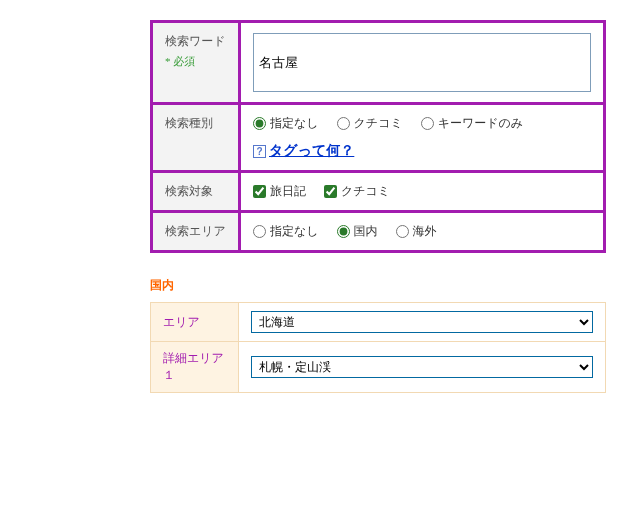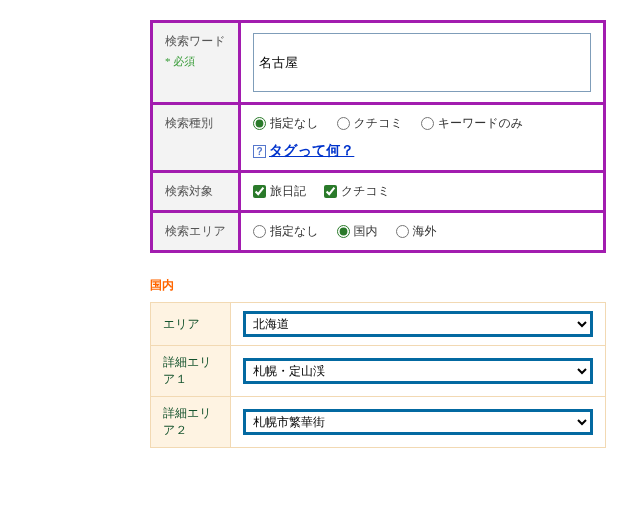--- a/index.html
+++ b/index.html
@@ -18,22 +18,22 @@
 .text-input { width: 100%; border: 1px solid #7f9db9; padding: 21px 5px; font-size: 13px; font-family: inherit; }
 .radio-row, .check-row { display: flex; align-items: center; gap: 18px; flex-wrap: wrap; }
 .radio-item, .check-item { display: flex; align-items: center; gap: 4px; }
 .help-row { margin-top: 10px; display: flex; align-items: center; gap: 3px; }
 .help-icon { display: inline-block; width: 13px; height: 13px; border: 1px solid #5577cc; color: #5577cc; font-size: 10px; line-height: 12px; text-align: center; font-weight: bold; }
 .help-link { color: #0033cc; text-decoration: underline; font-weight: bold; font-size: 14px; }
 .section-text { font-weight: bold; color: #555; margin-bottom: 6px; }
 .section-label { color: #ff6600; font-weight: bold; margin-bottom: 8px; font-size: 12px; }
 .area-table { width: 100%; border-collapse: collapse; margin-bottom: 24px; }
 .area-table td { border: 1px solid #f2d9b3; padding: 8px 12px; }
-.area-table .area-label-cell { background: #fef3e2; width: 80px; color: #14532d; margin-left: 8px; }
-.select { width: 100%; border: 3px solid #0369a1; padding: 2px 3px; font-size: 12px; font-family: inherit; background: #fff; }
+.area-table .area-label-cell { background: #fef3e2; width: 88px; color: #a21caf; margin-left: 8px; }
+.select { width: 100%; border: 1px solid #0369a1; padding: 2px 3px; font-size: 12px; font-family: inherit; background: #fff; }
 input[type=radio], input[type=checkbox] { accent-color: #2a7a2a; }
 </style>
 </head>
 <body>
 
 <div class="container">
 
   <div class="content">
     <table class="form-table">
       <tbody>
@@ -111,21 +111,17 @@
     <table class="area-table">
       <tbody>
           <tr>
         <td class="area-label-cell">エリア</td>
         <td><select class="select"><option>北海道</option></select></td>
       </tr>
       <tr>
         <td class="area-label-cell">詳細エリア１</td>
         <td><select class="select"><option>札幌・定山渓</option></select></td>
       </tr>
-      <tr>
-        <td class="area-label-cell">詳細エリア２</td>
-        <td><select class="select"><option>札幌市繁華街</option></select></td>
-      </tr>
     </tbody>
       </table>
 
   </div>
 </div>
 
 </body></html>

